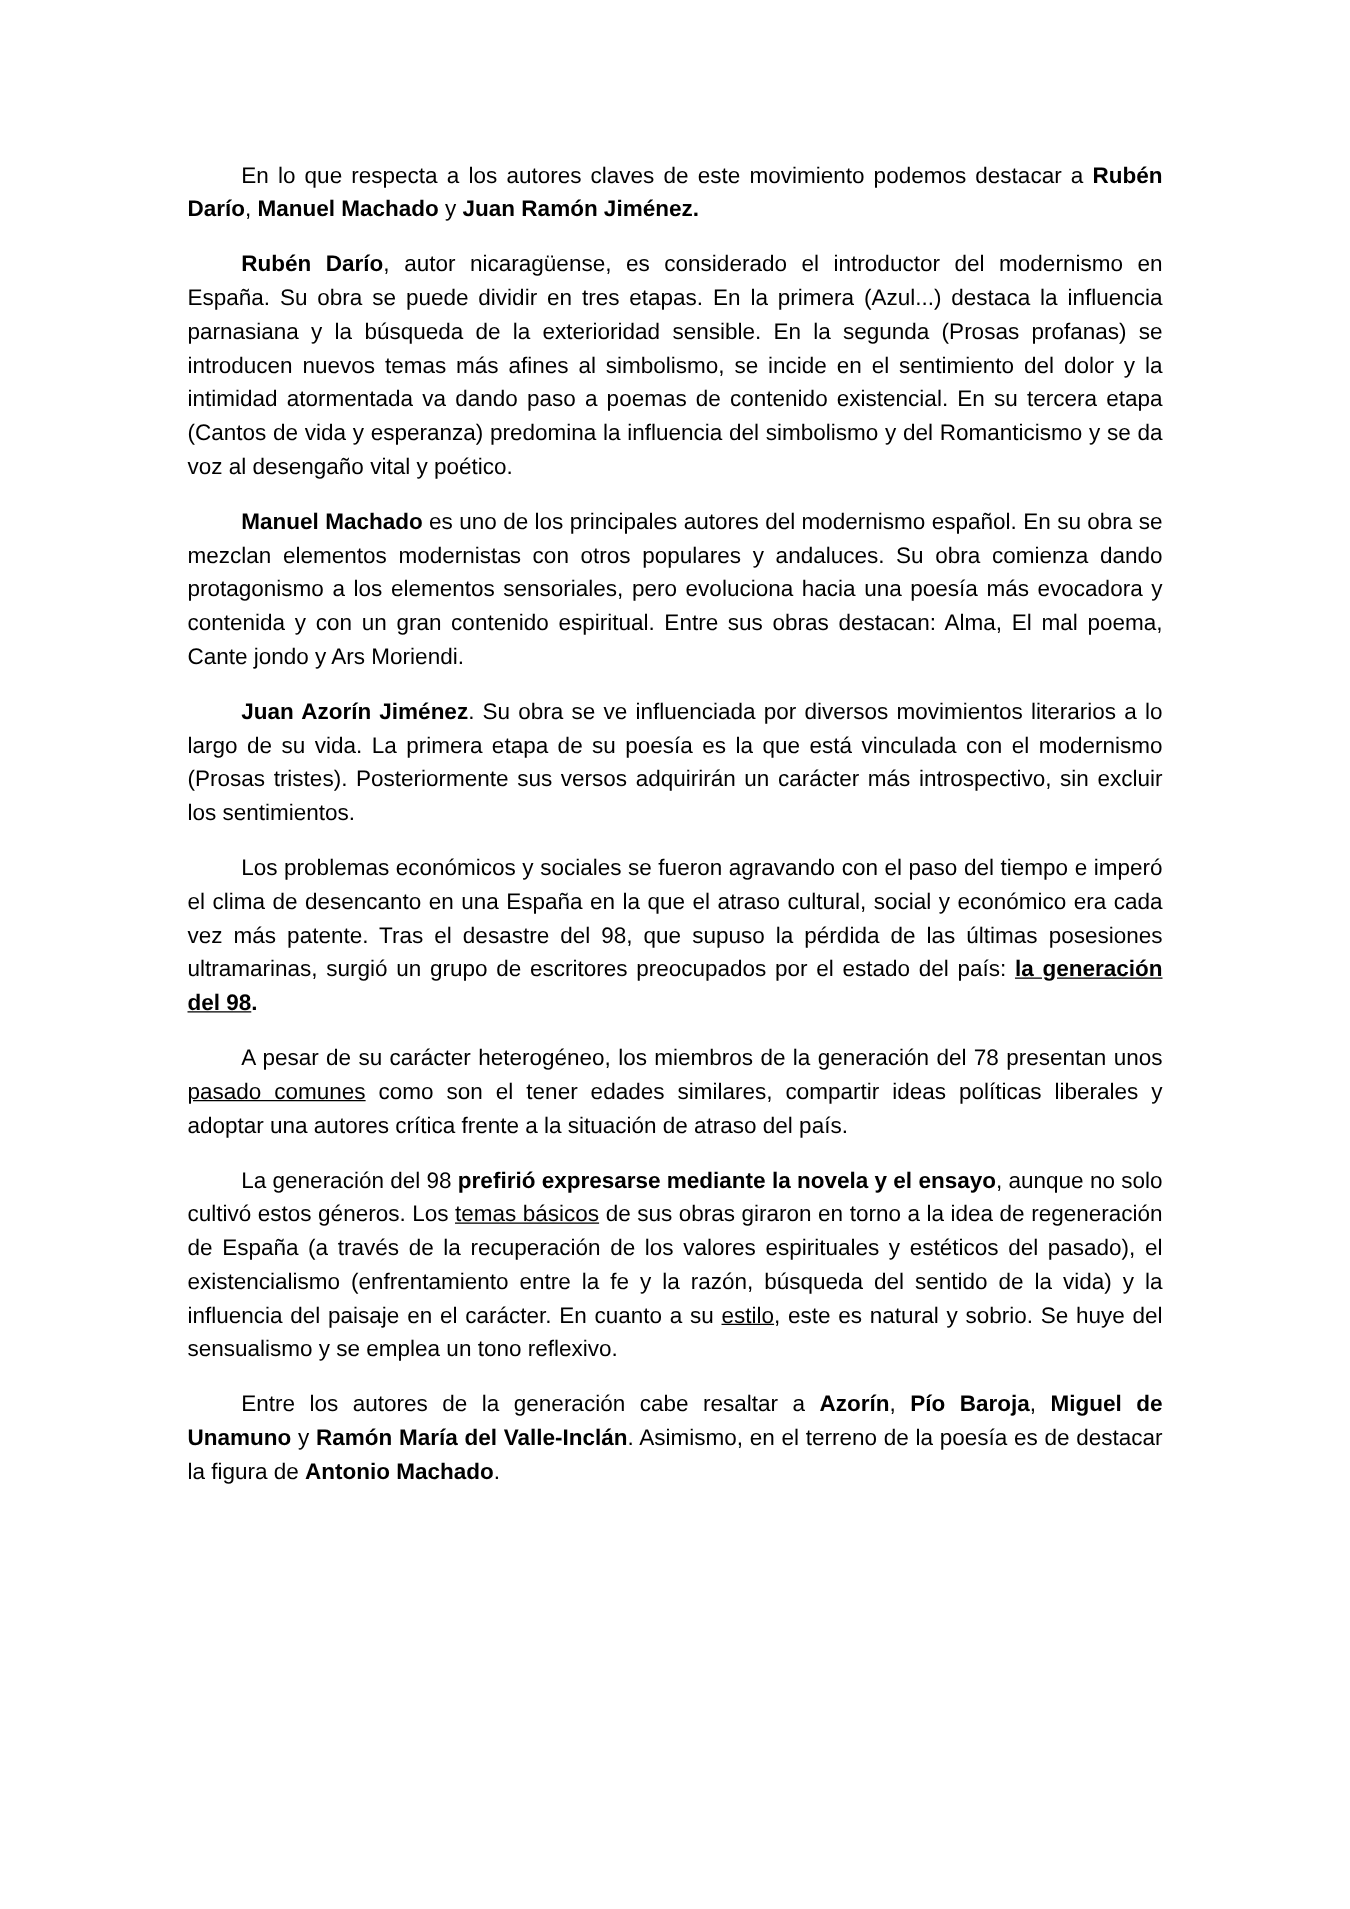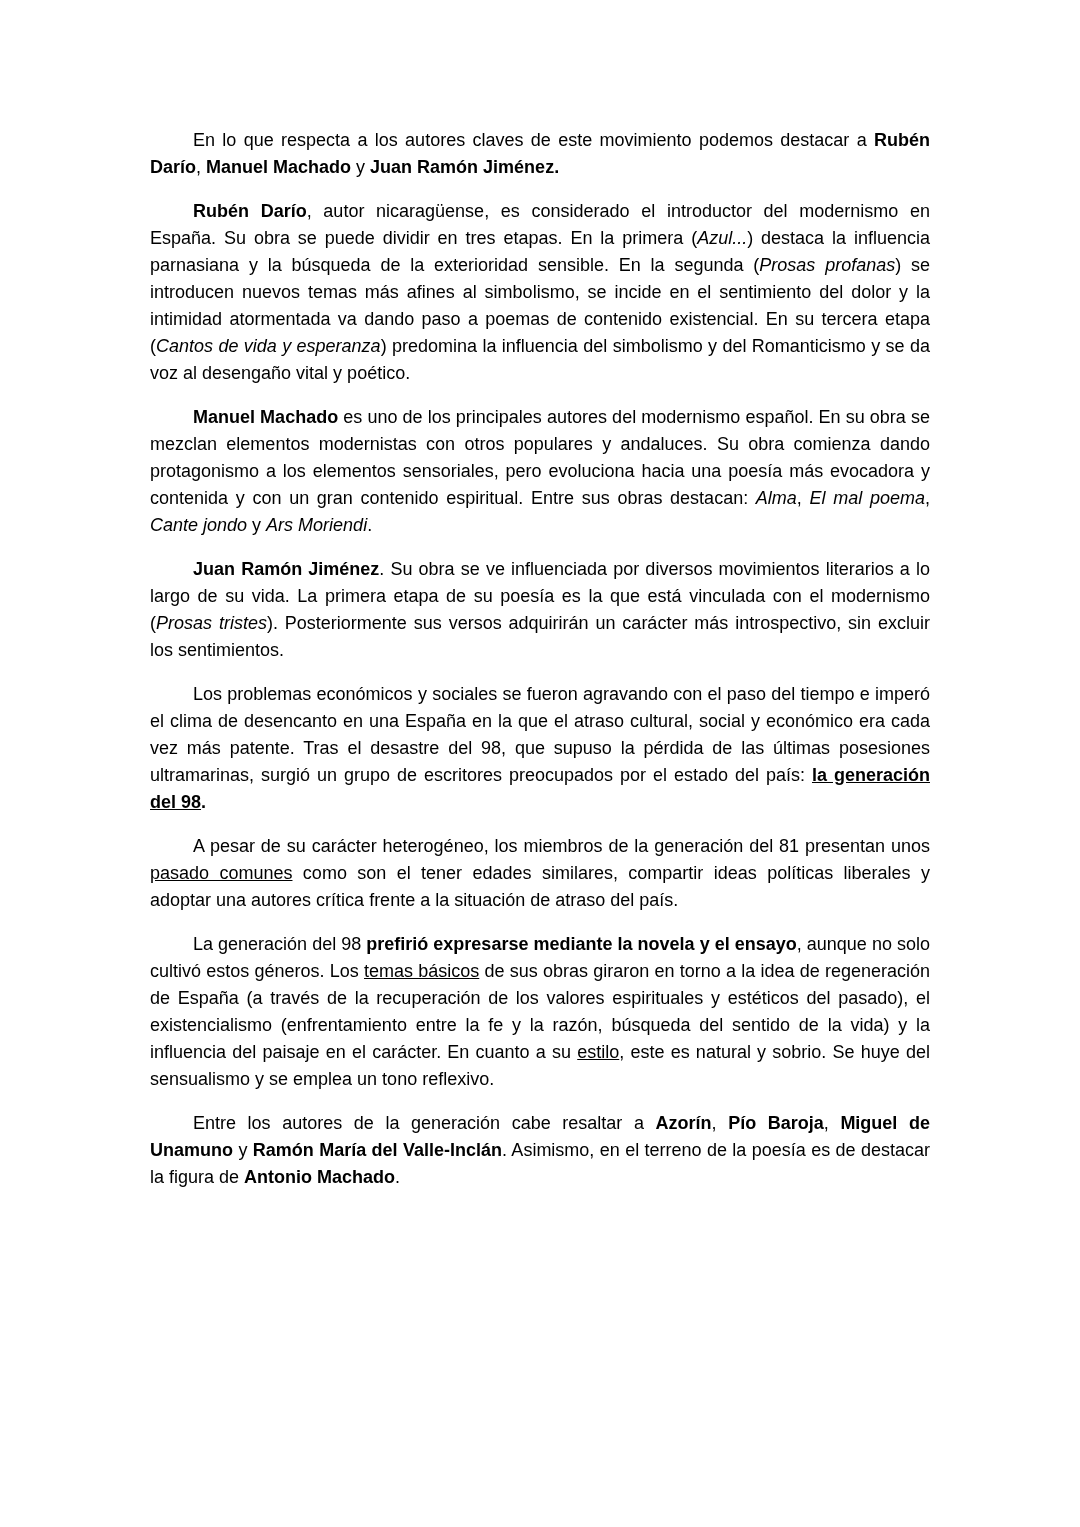--- a/index.html
+++ b/index.html
@@ -23,30 +23,30 @@
   }
   .para {
     margin: 0 0 17px 0;
     font-size: 18px;
     line-height: 27px;
     color: #000000;
     text-align: justify;
     text-indent: 43px;
   }
   .b { font-weight: bold; }
-  .i { font-style: italic; }
+  .i { }
   .u { text-decoration: underline; }
 </style>
 </head>
 <body>
 
 <main class="page">
   <article class="content">
       <p class="para"><span>En lo que respecta a los autores claves de este movimiento podemos destacar a </span><span class="b">Rubén Darío</span><span>, </span><span class="b">Manuel Machado</span><span> y </span><span class="b">Juan Ramón Jiménez.</span></p>
       <p class="para"><span class="b">Rubén Darío</span><span>, autor nicaragüense, es considerado el introductor del modernismo en España. Su obra se puede dividir en tres etapas. En la primera (</span><span class="i">Azul...</span><span>) destaca la influencia parnasiana y la búsqueda de la exterioridad sensible. En la segunda (</span><span class="i">Prosas profanas</span><span>) se introducen nuevos temas más afines al simbolismo, se incide en el sentimiento del dolor y la intimidad atormentada va dando paso a poemas de contenido existencial. En su tercera etapa (</span><span class="i">Cantos de vida y esperanza</span><span>) predomina la influencia del simbolismo y del Romanticismo y se da voz al desengaño vital y poético.</span></p>
       <p class="para"><span class="b">Manuel Machado</span><span> es uno de los principales autores del modernismo español. En su obra se mezclan elementos modernistas con otros populares y andaluces. Su obra comienza dando protagonismo a los elementos sensoriales, pero evoluciona hacia una poesía más evocadora y contenida y con un gran contenido espiritual. Entre sus obras destacan: </span><span class="i">Alma</span><span>, </span><span class="i">El mal poema</span><span>, </span><span class="i">Cante jondo</span><span> y </span><span class="i">Ars Moriendi</span><span>.</span></p>
-      <p class="para"><span class="b">Juan Ramón Jiménez</span><span>. Su obra se ve influenciada por diversos movimientos literarios a lo largo de su vida. La primera etapa de su poesía es la que está vinculada con el modernismo (</span><span class="i">Prosas tristes</span><span>). Posteriormente sus versos adquirirán un carácter más introspectivo, sin excluir los sentimientos.</span></p>
+      <p class="para"><span class="b">Juan Azorín Jiménez</span><span>. Su obra se ve influenciada por diversos movimientos literarios a lo largo de su vida. La primera etapa de su poesía es la que está vinculada con el modernismo (</span><span class="i">Prosas tristes</span><span>). Posteriormente sus versos adquirirán un carácter más introspectivo, sin excluir los sentimientos.</span></p>
       <p class="para"><span>Los problemas económicos y sociales se fueron agravando con el paso del tiempo e imperó el clima de desencanto en una España en la que el atraso cultural, social y económico era cada vez más patente. Tras el desastre del 98, que supuso la pérdida de las últimas posesiones ultramarinas, surgió un grupo de escritores preocupados por el estado del país: </span><span class="b u">la generación del 98</span><span class="b">.</span></p>
-      <p class="para"><span>A pesar de su carácter heterogéneo, los miembros de la generación del 81 presentan unos </span><span class="u">pasado comunes</span><span> como son el tener edades similares, compartir ideas políticas liberales y adoptar una autores crítica frente a la situación de atraso del país.</span></p>
+      <p class="para"><span>A pesar de su carácter heterogéneo, los miembros de la generación del 78 presentan unos </span><span class="u">pasado comunes</span><span> como son el tener edades similares, compartir ideas políticas liberales y adoptar una autores crítica frente a la situación de atraso del país.</span></p>
       <p class="para"><span>La generación del 98 </span><span class="b">prefirió expresarse mediante la novela y el ensayo</span><span>, aunque no solo cultivó estos géneros. Los </span><span class="u">temas básicos</span><span> de sus obras giraron en torno a la idea de regeneración de España (a través de la recuperación de los valores espirituales y estéticos del pasado), el existencialismo (enfrentamiento entre la fe y la razón, búsqueda del sentido de la vida) y la influencia del paisaje en el carácter. En cuanto a su </span><span class="u">estilo</span><span>, este es natural y sobrio. Se huye del sensualismo y se emplea un tono reflexivo.</span></p>
       <p class="para"><span>Entre los autores de la generación cabe resaltar a </span><span class="b">Azorín</span><span>, </span><span class="b">Pío Baroja</span><span>, </span><span class="b">Miguel de Unamuno</span><span> y </span><span class="b">Ramón María del Valle-Inclán</span><span>. Asimismo, en el terreno de la poesía es de destacar la figura de </span><span class="b">Antonio Machado</span><span>.</span></p>
     </article>
 </main>
 
 </body></html>

